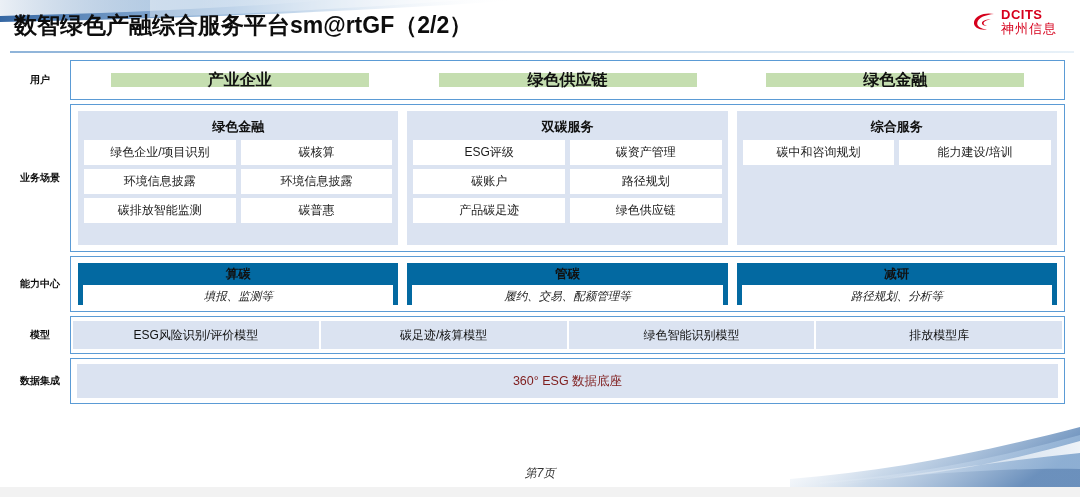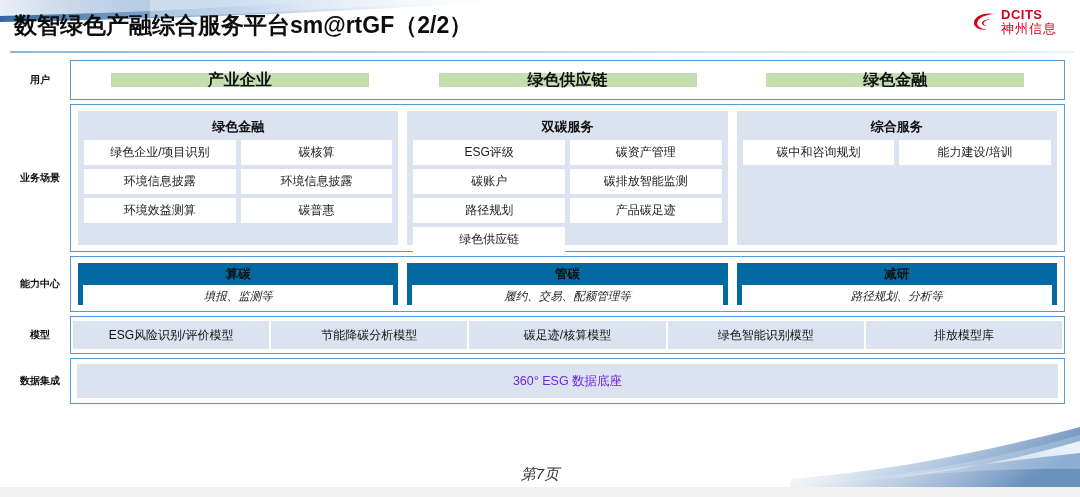--- a/index.html
+++ b/index.html
@@ -242,30 +242,30 @@
     padding: 5px 6px;
     box-sizing: border-box;
   }
   .data-box {
     background: #dbe3f1;
     height: 100%;
     display: flex;
     align-items: center;
     justify-content: center;
     font-size: 12.5px;
-    color: #6d28d9;
+    color: #7f1d1d;
   }
 
   
   .footer {
     position: absolute;
     left: 0; top: 465px;
     width: 1080px;
     text-align: center;
-    font-size: 15px;
+    font-size: 12px;
     font-style: italic;
     color: #333;
   }
 </style>
 </head>
 <body>
 
 <div class="slide">
 
   <div class="top-deco">
@@ -328,32 +328,31 @@
       <div class="row-label">业务场景</div>
       <div class="row-body">
 
         <div class="scn-group g1">
           <div class="grp-title">绿色金融</div>
           <div class="grp-grid">
             <div class="cell">绿色企业/项目识别</div>
             <div class="cell">碳核算</div>
             <div class="cell">环境信息披露</div>
             <div class="cell">环境信息披露</div>
-            <div class="cell">环境效益测算</div>
+            <div class="cell">碳排放智能监测</div>
             <div class="cell">碳普惠</div>
           </div>
         </div>
 
         <div class="scn-group g2">
           <div class="grp-title">双碳服务</div>
           <div class="grp-grid">
             <div class="cell">ESG评级</div>
             <div class="cell">碳资产管理</div>
             <div class="cell">碳账户</div>
-            <div class="cell">碳排放智能监测</div>
             <div class="cell">路径规划</div>
             <div class="cell">产品碳足迹</div>
             <div class="cell">绿色供应链</div>
           </div>
         </div>
 
         <div class="scn-group g3">
           <div class="grp-title">综合服务</div>
           <div class="grp-grid">
             <div class="cell">碳中和咨询规划</div>
@@ -379,21 +378,20 @@
           <div class="cap-title">减研</div>
           <div class="cap-sub">路径规划、分析等</div>
         </div>
       </div>
     </div>
 
     <div class="row mdl-row">
       <div class="row-label">模型</div>
       <div class="row-body">
         <div class="mdl-box">ESG风险识别/评价模型</div>
-        <div class="mdl-box">节能降碳分析模型</div>
         <div class="mdl-box">碳足迹/核算模型</div>
         <div class="mdl-box">绿色智能识别模型</div>
         <div class="mdl-box">排放模型库</div>
       </div>
     </div>
 
     <div class="row data-row">
       <div class="row-label">数据集成</div>
       <div class="row-body">
         <div class="data-box">360° ESG 数据底座</div>

